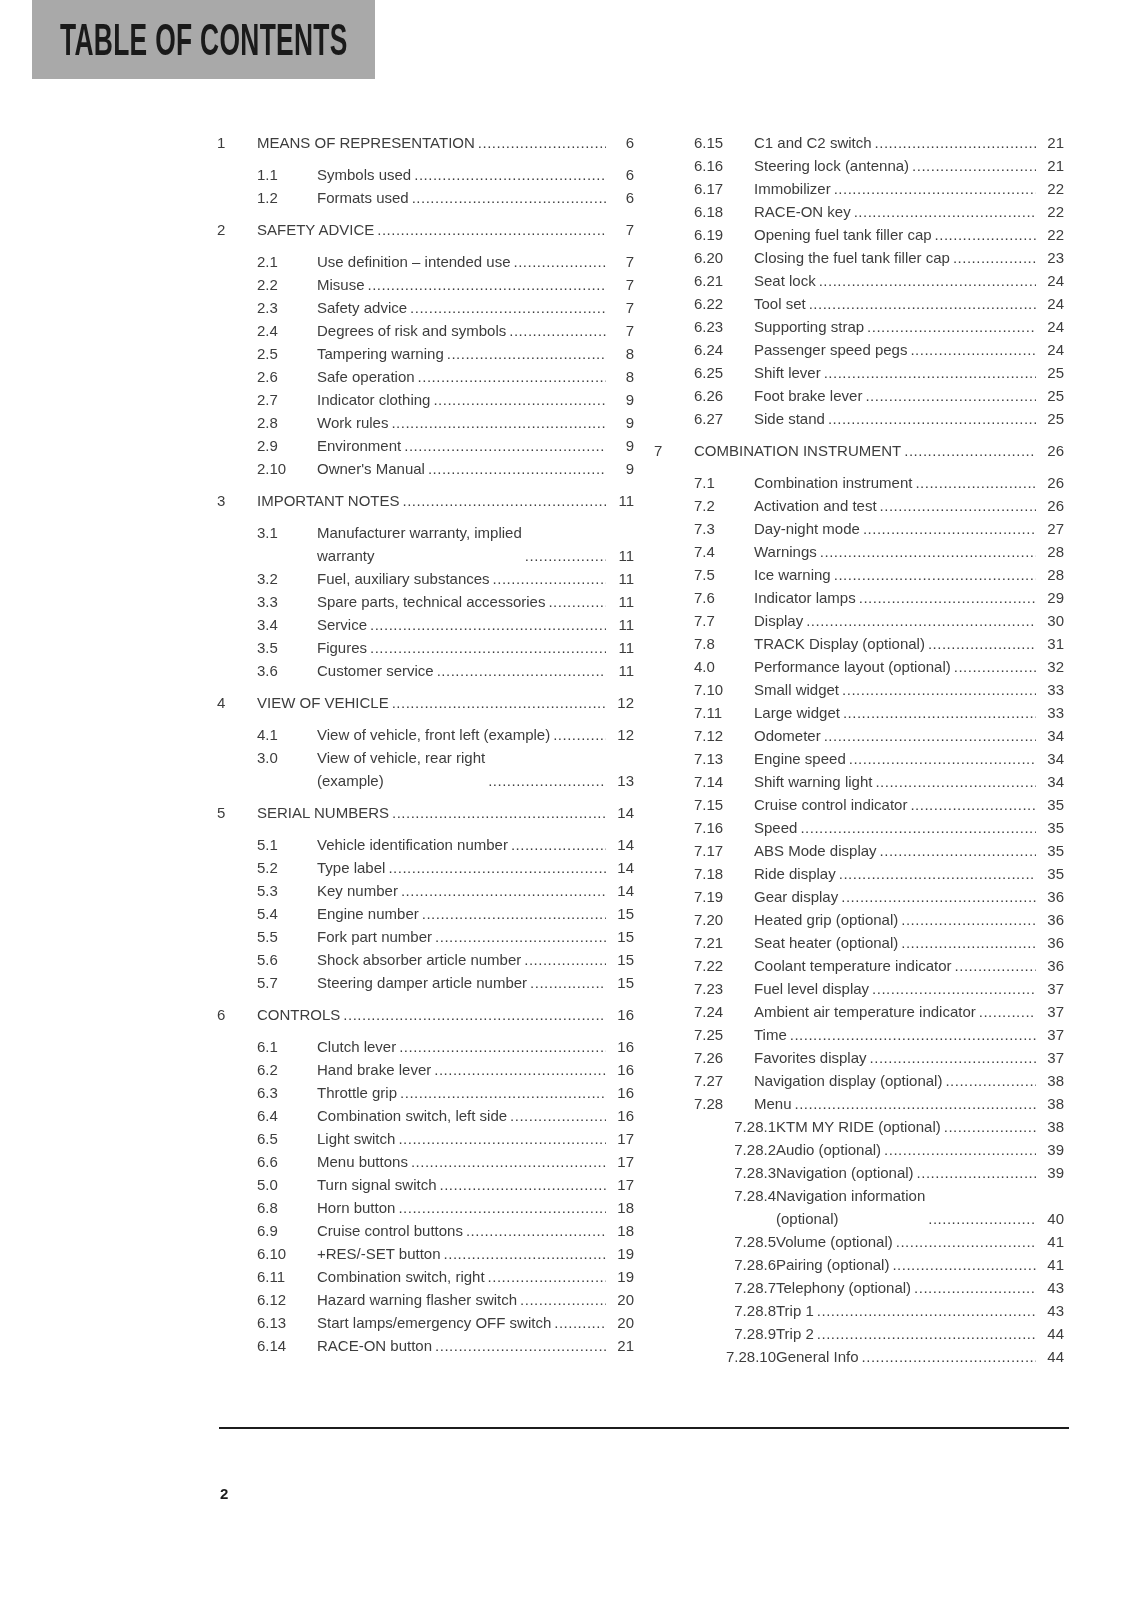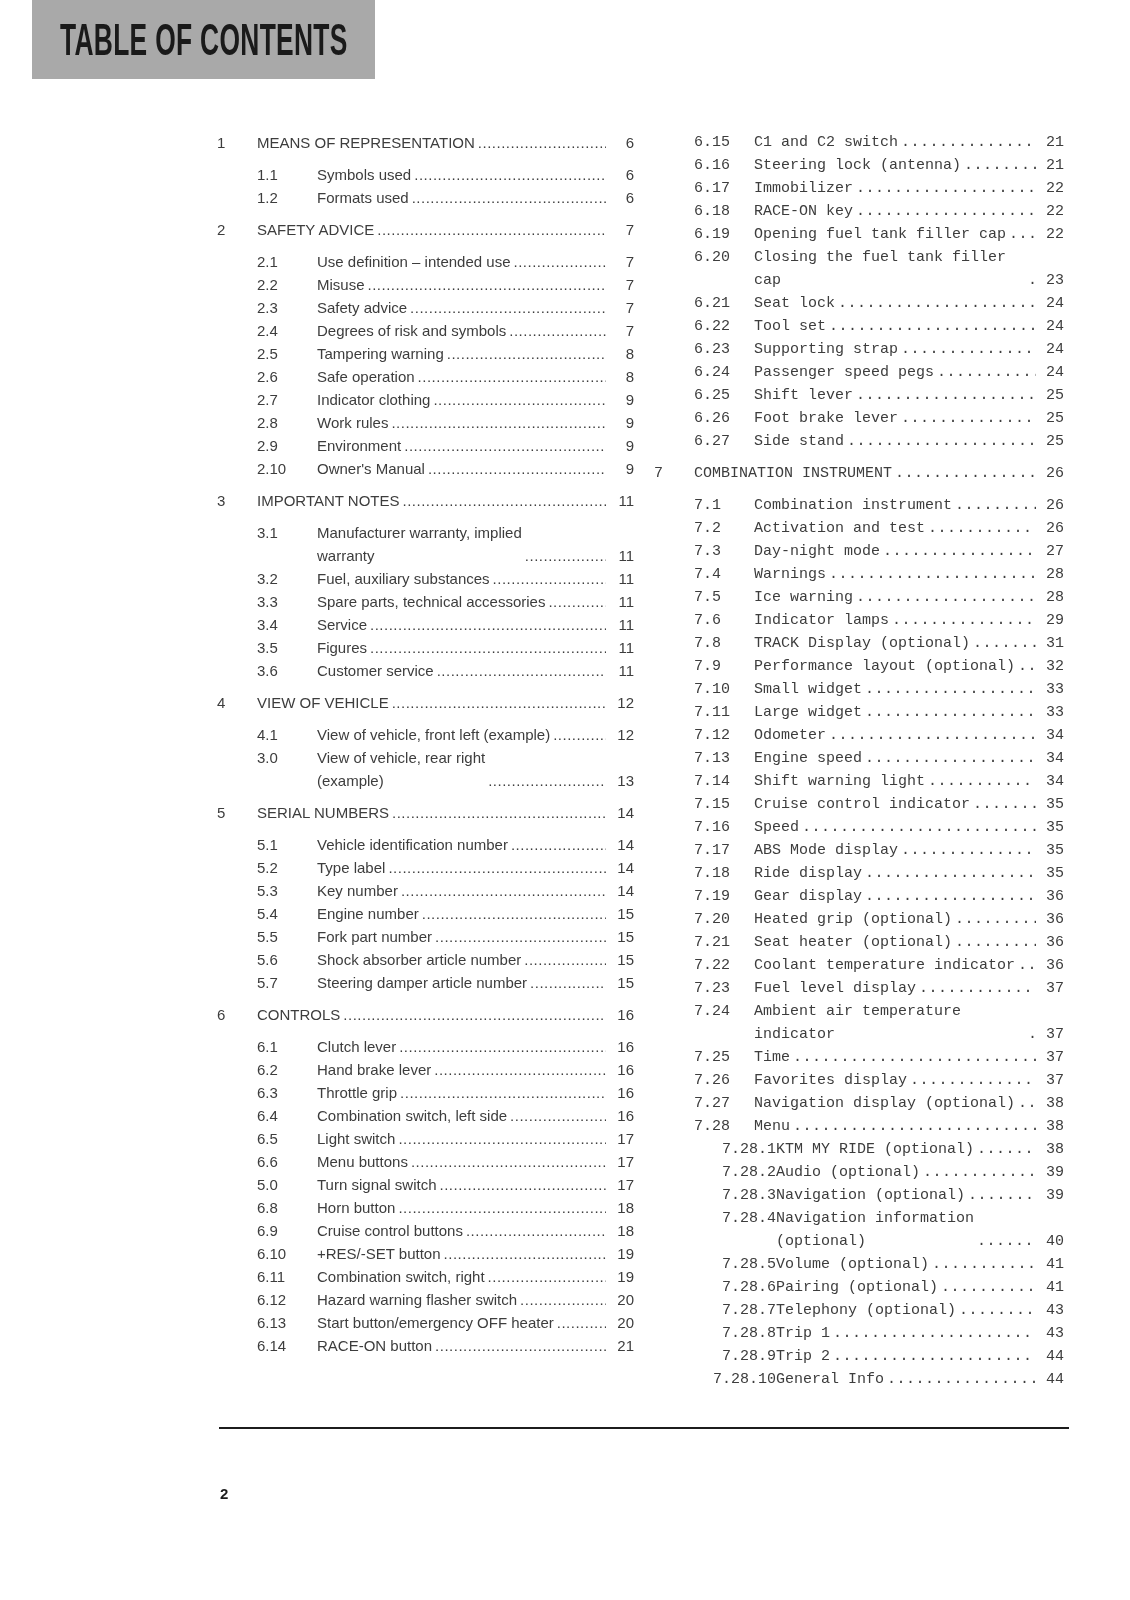--- a/index.html
+++ b/index.html
@@ -37,21 +37,21 @@
   
   .toc {
     position: absolute;
     left: 185px; top: 131px;
     display: flex;
     gap: 20px;
     font-size: 15px;
     line-height: 23px;
   }
   .col-left  { width: 417px; }
-  .col-right { width: 410px; font-family: Liberation Mono, monospace; }
+  .col-right { width: 410px; }
 
   .entry { display: flex; align-items: flex-end; }
   .entry .num   { align-self: flex-start; flex: 0 0 auto; }
   .level-1 .num { width: 40px; }
   .level-2 { padding-left: 40px; }
   .level-2 .num { width: 60px; }
   .level-3 { padding-left: 40px; }
   .level-3 .num { width: 82px; text-align: right; }
   .level-1 { margin: 9px 0; }
   .col > .entry:first-child { margin-top: 0; }
@@ -368,21 +368,21 @@
           <span class="page">19</span>
         </div>
         <div class="entry level-2">
           <span class="num">6.12</span>
           <span class="title">Hazard warning flasher switch</span>
           <span class="dots"></span>
           <span class="page">20</span>
         </div>
         <div class="entry level-2">
           <span class="num">6.13</span>
-          <span class="title">Start button/emergency OFF heater</span>
+          <span class="title">Start lamps/emergency OFF switch</span>
           <span class="dots"></span>
           <span class="page">20</span>
         </div>
         <div class="entry level-2">
           <span class="num">6.14</span>
           <span class="title">RACE-ON button</span>
           <span class="dots"></span>
           <span class="page">21</span>
         </div>
       </div>
@@ -501,27 +501,33 @@
           <span class="dots"></span>
           <span class="page">28</span>
         </div>
         <div class="entry level-2">
           <span class="num">7.6</span>
           <span class="title">Indicator lamps</span>
           <span class="dots"></span>
           <span class="page">29</span>
         </div>
         <div class="entry level-2">
+          <span class="num">7.7</span>
+          <span class="title">Display</span>
+          <span class="dots"></span>
+          <span class="page">30</span>
+        </div>
+        <div class="entry level-2">
           <span class="num">7.8</span>
           <span class="title">TRACK Display (optional)</span>
           <span class="dots"></span>
           <span class="page">31</span>
         </div>
         <div class="entry level-2">
-          <span class="num">7.9</span>
+          <span class="num">4.0</span>
           <span class="title">Performance layout (optional)</span>
           <span class="dots"></span>
           <span class="page">32</span>
         </div>
         <div class="entry level-2">
           <span class="num">7.10</span>
           <span class="title">Small widget</span>
           <span class="dots"></span>
           <span class="page">33</span>
         </div>

